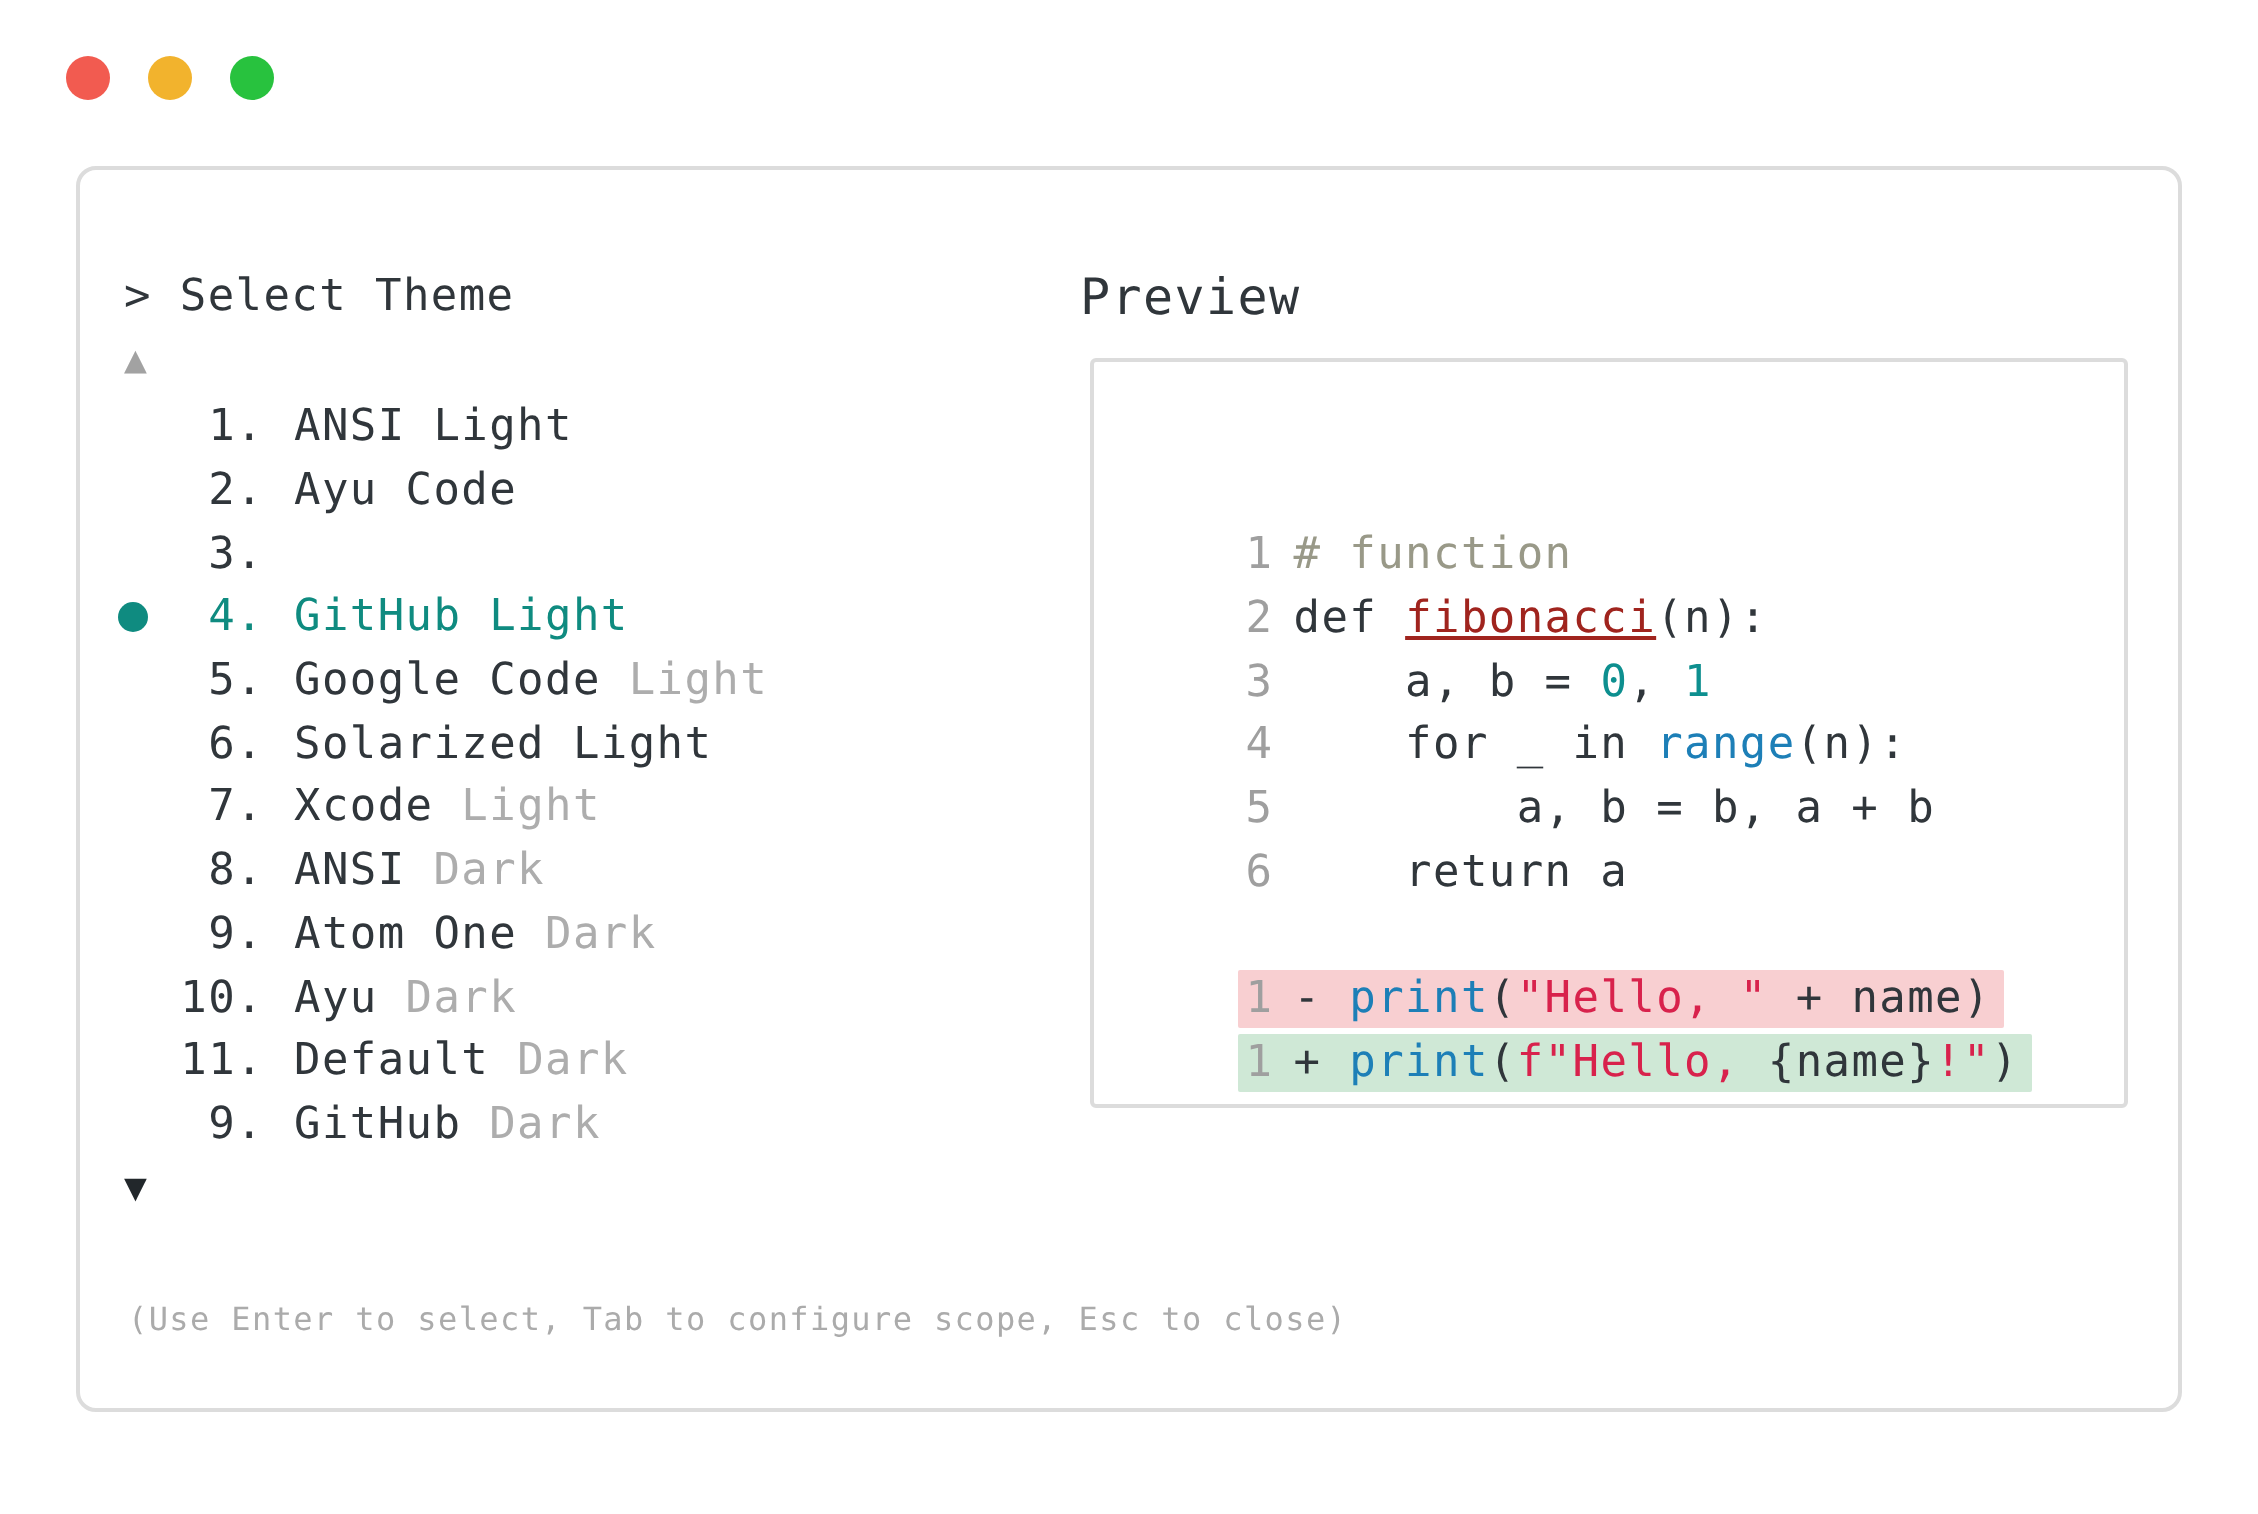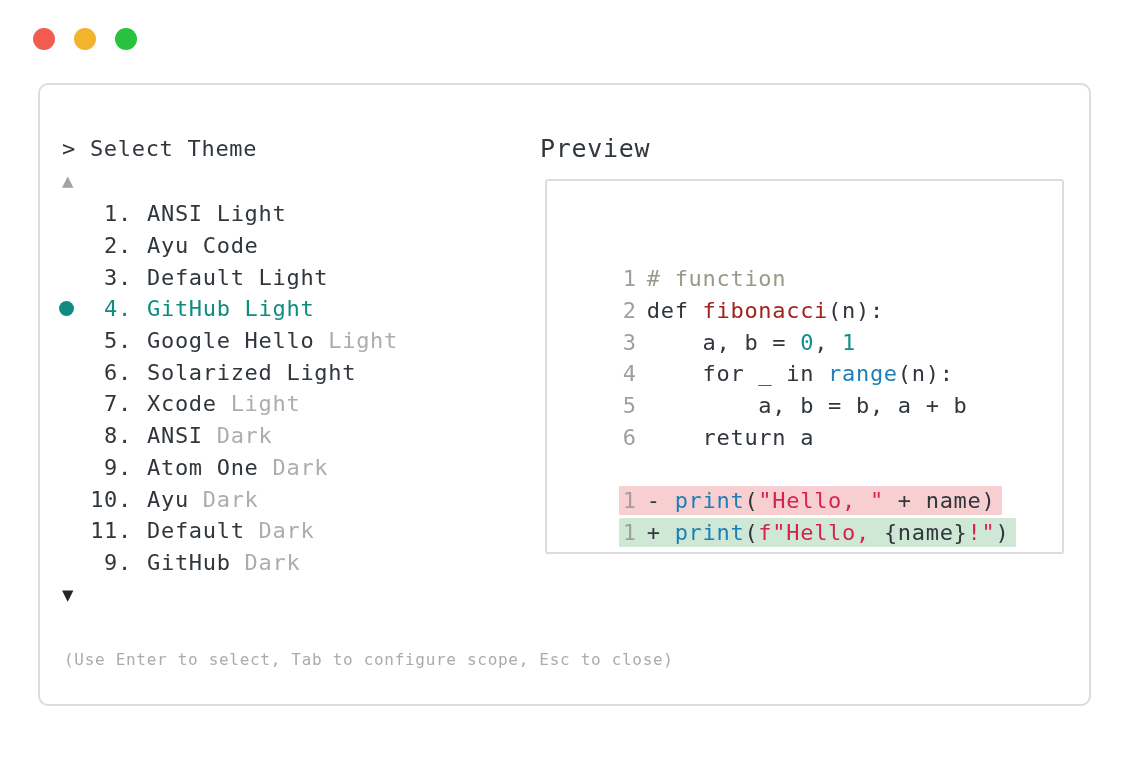--- a/index.html
+++ b/index.html
@@ -34,21 +34,21 @@
                border:2px solid var(--window-border,#d8d8d8);border-radius:3px;background:#fff;overflow:hidden;}
   .code{position:absolute;left:20px;top:49px;right:6px;font-size:22px;}
   .crow{height:31.7px;line-height:31.7px;white-space:pre;}
   .line-inner{display:inline-block;line-height:29px;vertical-align:middle;padding:0 7px 0 4px;margin-left:-4px;border-radius:1px;}
   .line-inner.bg-removed{background:var(--diff-removed-bg,#f8cfd1);}
   .line-inner.bg-added{background:var(--diff-added-bg,#cfe8d6);}
   .lnum{display:inline-block;min-width:14px;margin-right:10px;color:var(--line-number-gray,#9f9f9f);}
   .tokens{color:var(--text-dark,#2f353a);}
   .tok-plain{color:var(--text-dark,#2f353a);}
   .tok-comment{color:var(--comment-gray,#999988);}
-  .tok-function{color:var(--function-red,#a0241e);}
+  .tok-function{color:var(--function-red,#a0241e);text-decoration:underline;}
   .tok-number{color:var(--number-teal,#0d8f8f);}
   .tok-builtin{color:var(--builtin-blue,#1d7fb7);}
   .tok-string{color:var(--string-red,#d8224c);}
 </style>
 </head>
 <body>
 
 <div class="stage">
 
   <div class="traffic-lights">
@@ -69,31 +69,30 @@
     <span class="name"><span class="name-main">ANSI Light</span><span class="name-muted"></span></span>
   </div>
         <div class="trow">
     <span class="bullet"></span>
     <span class="num">2.</span>
     <span class="name"><span class="name-main">Ayu Code</span><span class="name-muted"></span></span>
   </div>
         <div class="trow">
     <span class="bullet"></span>
     <span class="num">3.</span>
-    <span class="name"><span class="name-main">Default Light</span><span class="name-muted"></span></span>
   </div>
         <div class="trow selected">
     <span class="bullet"></span>
     <span class="num">4.</span>
     <span class="name"><span class="name-main">GitHub Light</span><span class="name-muted"></span></span>
   </div>
         <div class="trow">
     <span class="bullet"></span>
     <span class="num">5.</span>
-    <span class="name"><span class="name-main">Google Hello</span><span class="name-muted"> Light</span></span>
+    <span class="name"><span class="name-main">Google Code</span><span class="name-muted"> Light</span></span>
   </div>
         <div class="trow">
     <span class="bullet"></span>
     <span class="num">6.</span>
     <span class="name"><span class="name-main">Solarized Light</span><span class="name-muted"></span></span>
   </div>
         <div class="trow">
     <span class="bullet"></span>
     <span class="num">7.</span>
     <span class="name"><span class="name-main">Xcode</span><span class="name-muted"> Light</span></span>

